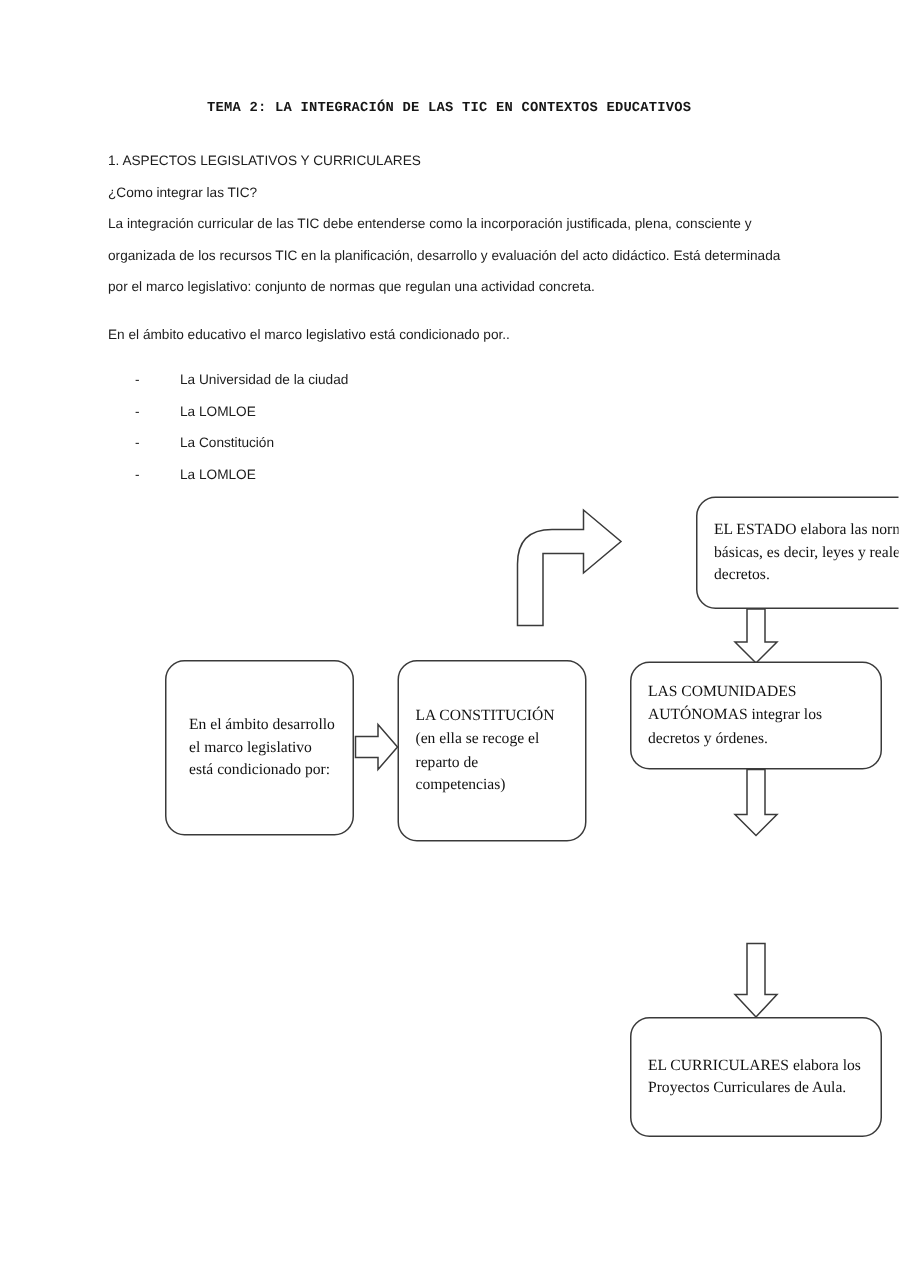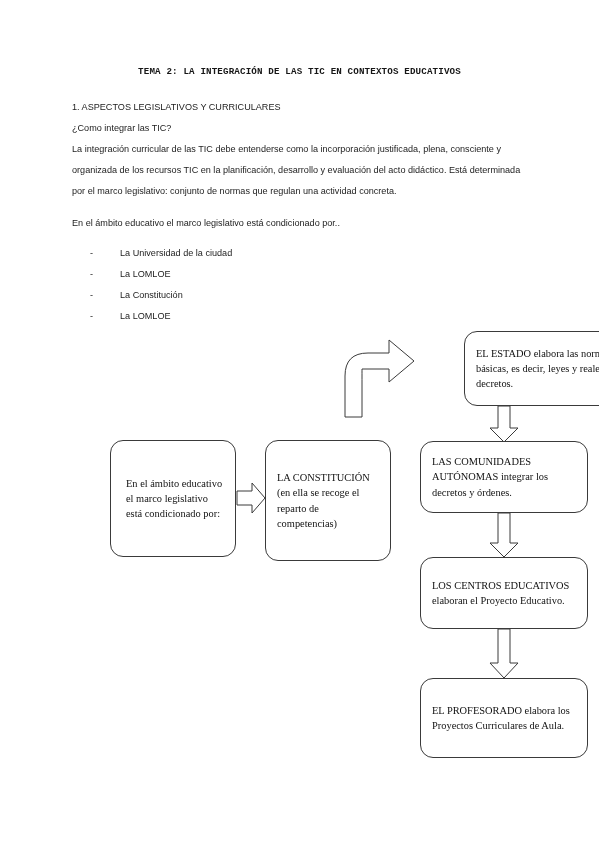--- a/index.html
+++ b/index.html
@@ -160,36 +160,33 @@
 
   <svg class="arrow-svg" style="left:489px; top:513px;" width="30" height="45" viewBox="0 0 30 45">
     <polygon points="9,0 21,0 21,30 29,30 15,44 1,30 9,30"></polygon>
   </svg>
 
   <svg class="arrow-svg" style="left:489px; top:629px;" width="30" height="50" viewBox="0 0 30 50">
     <polygon points="9,0 21,0 21,34 29,34 15,49 1,34 9,34"></polygon>
   </svg>
 
   <div class="node" id="node-ambito">
-    <span>En el ámbito educativo el marco legislativo está condicionado por:</span>
+    <span>En el ámbito desarrollo el marco legislativo está condicionado por:</span>
   </div>
 
   <div class="node" id="node-constitucion">
     <span>LA CONSTITUCIÓN (en ella se recoge el reparto de competencias)</span>
   </div>
 
   <div class="node" id="node-estado">
     <span>EL ESTADO elabora las normas básicas, es decir, leyes y reales decretos.</span>
   </div>
 
   <div class="node" id="node-comunidades">
     <span>LAS COMUNIDADES AUTÓNOMAS integrar los decretos y órdenes.</span>
   </div>
 
-  <div class="node" id="node-centros">
-    <span>LOS CENTROS EDUCATIVOS elaboran el Proyecto Educativo.</span>
-  </div>
 
   <div class="node" id="node-profesorado">
-    <span>EL PROFESORADO elabora los Proyectos Curriculares de Aula.</span>
+    <span>EL CURRICULARES elabora los Proyectos Curriculares de Aula.</span>
   </div>
 
 </div>
 
 </body></html>

